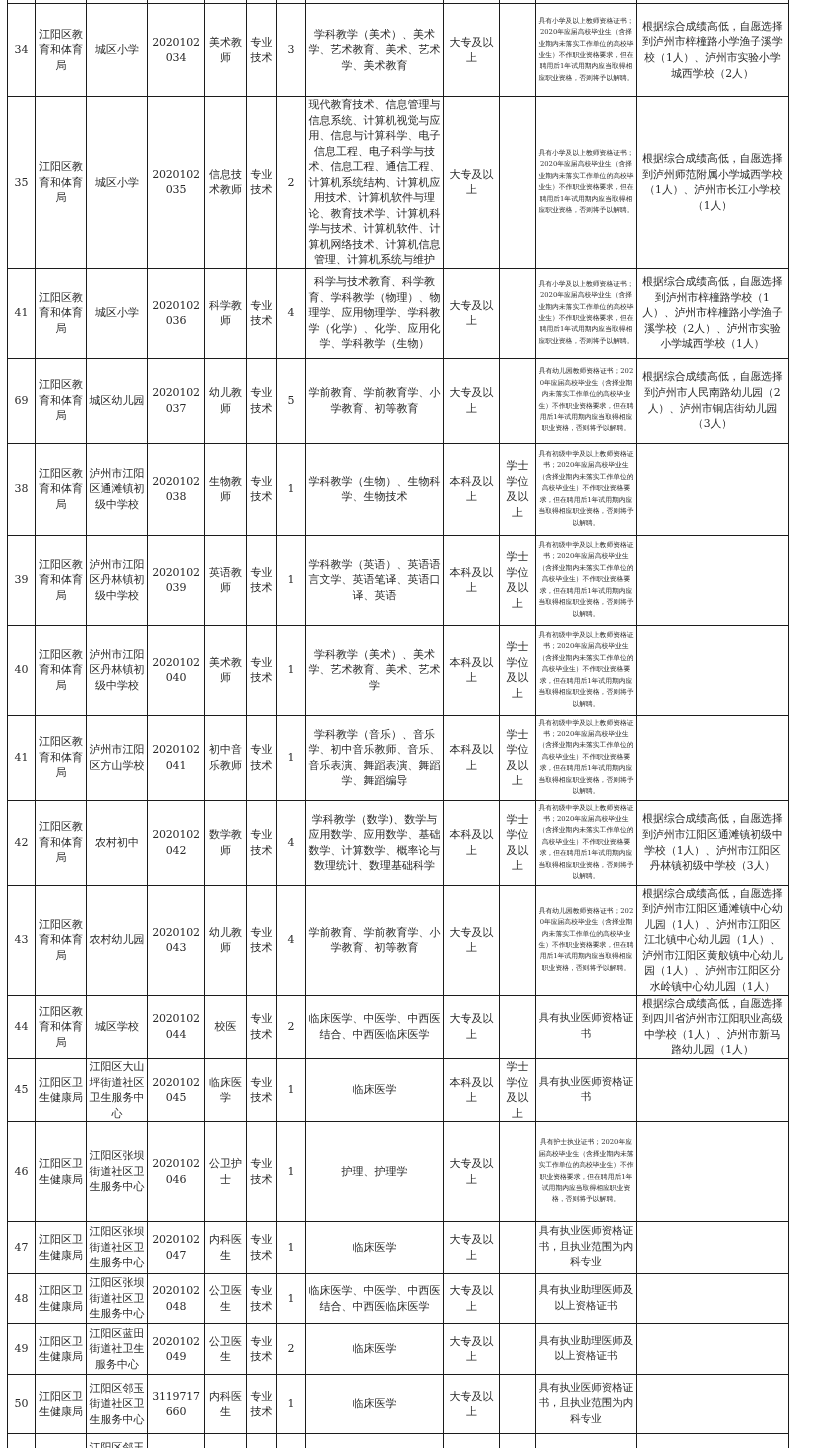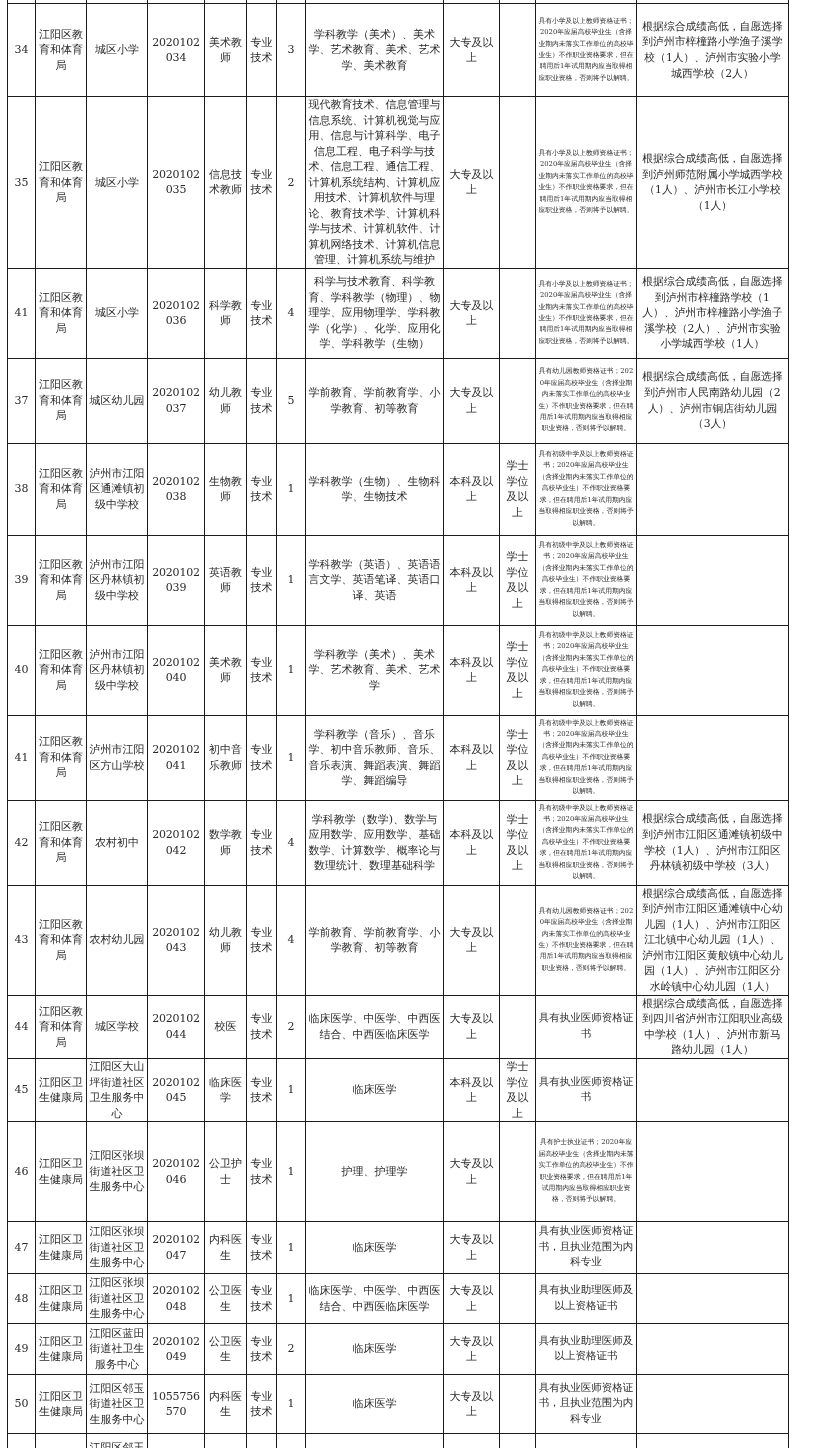--- a/index.html
+++ b/index.html
@@ -126,21 +126,21 @@
       <td>专业技术</td>
       <td>4</td>
       <td class="c-major">科学与技术教育、科学教育、学科教学（物理）、物理学、应用物理学、学科教学（化学）、化学、应用化学、学科教学（生物）</td>
       <td>大专及以上</td>
       <td></td>
       <td class="c-remark">具有小学及以上教师资格证书；2020年应届高校毕业生（含择业期内未落实工作单位的高校毕业生）不作职业资格要求，但在聘用后1年试用期内应当取得相应职业资格，否则将予以解聘。</td>
       <td class="c-alloc">根据综合成绩高低，自愿选择到泸州市梓橦路学校（1人）、泸州市梓橦路小学渔子溪学校（2人）、泸州市实验小学城西学校（1人）</td>
     </tr>
 
     <tr style="height:85px">
-      <td class="c-no">37</td>
+      <td class="c-no">69</td>
       <td>江阳区教育和体育局</td>
       <td>城区幼儿园</td>
       <td class="c-code">2020102037</td>
       <td>幼儿教师</td>
       <td>专业技术</td>
       <td>5</td>
       <td class="c-major">学前教育、学前教育学、小学教育、初等教育</td>
       <td>大专及以上</td>
       <td></td>
       <td class="c-remark">具有幼儿园教师资格证书；2020年应届高校毕业生（含择业期内未落实工作单位的高校毕业生）不作职业资格要求，但在聘用后1年试用期内应当取得相应职业资格，否则将予以解聘。</td>
@@ -324,21 +324,21 @@
       <td>大专及以上</td>
       <td></td>
       <td class="c-remark big">具有执业助理医师及以上资格证书</td>
       <td class="c-alloc"></td>
     </tr>
 
     <tr style="height:59px">
       <td class="c-no">50</td>
       <td>江阳区卫生健康局</td>
       <td>江阳区邻玉街道社区卫生服务中心</td>
-      <td class="c-code">1055756570</td>
+      <td class="c-code">3119717660</td>
       <td>内科医生</td>
       <td>专业技术</td>
       <td>1</td>
       <td class="c-major">临床医学</td>
       <td>大专及以上</td>
       <td></td>
       <td class="c-remark big">具有执业医师资格证书，且执业范围为内科专业</td>
       <td class="c-alloc"></td>
     </tr>
 

